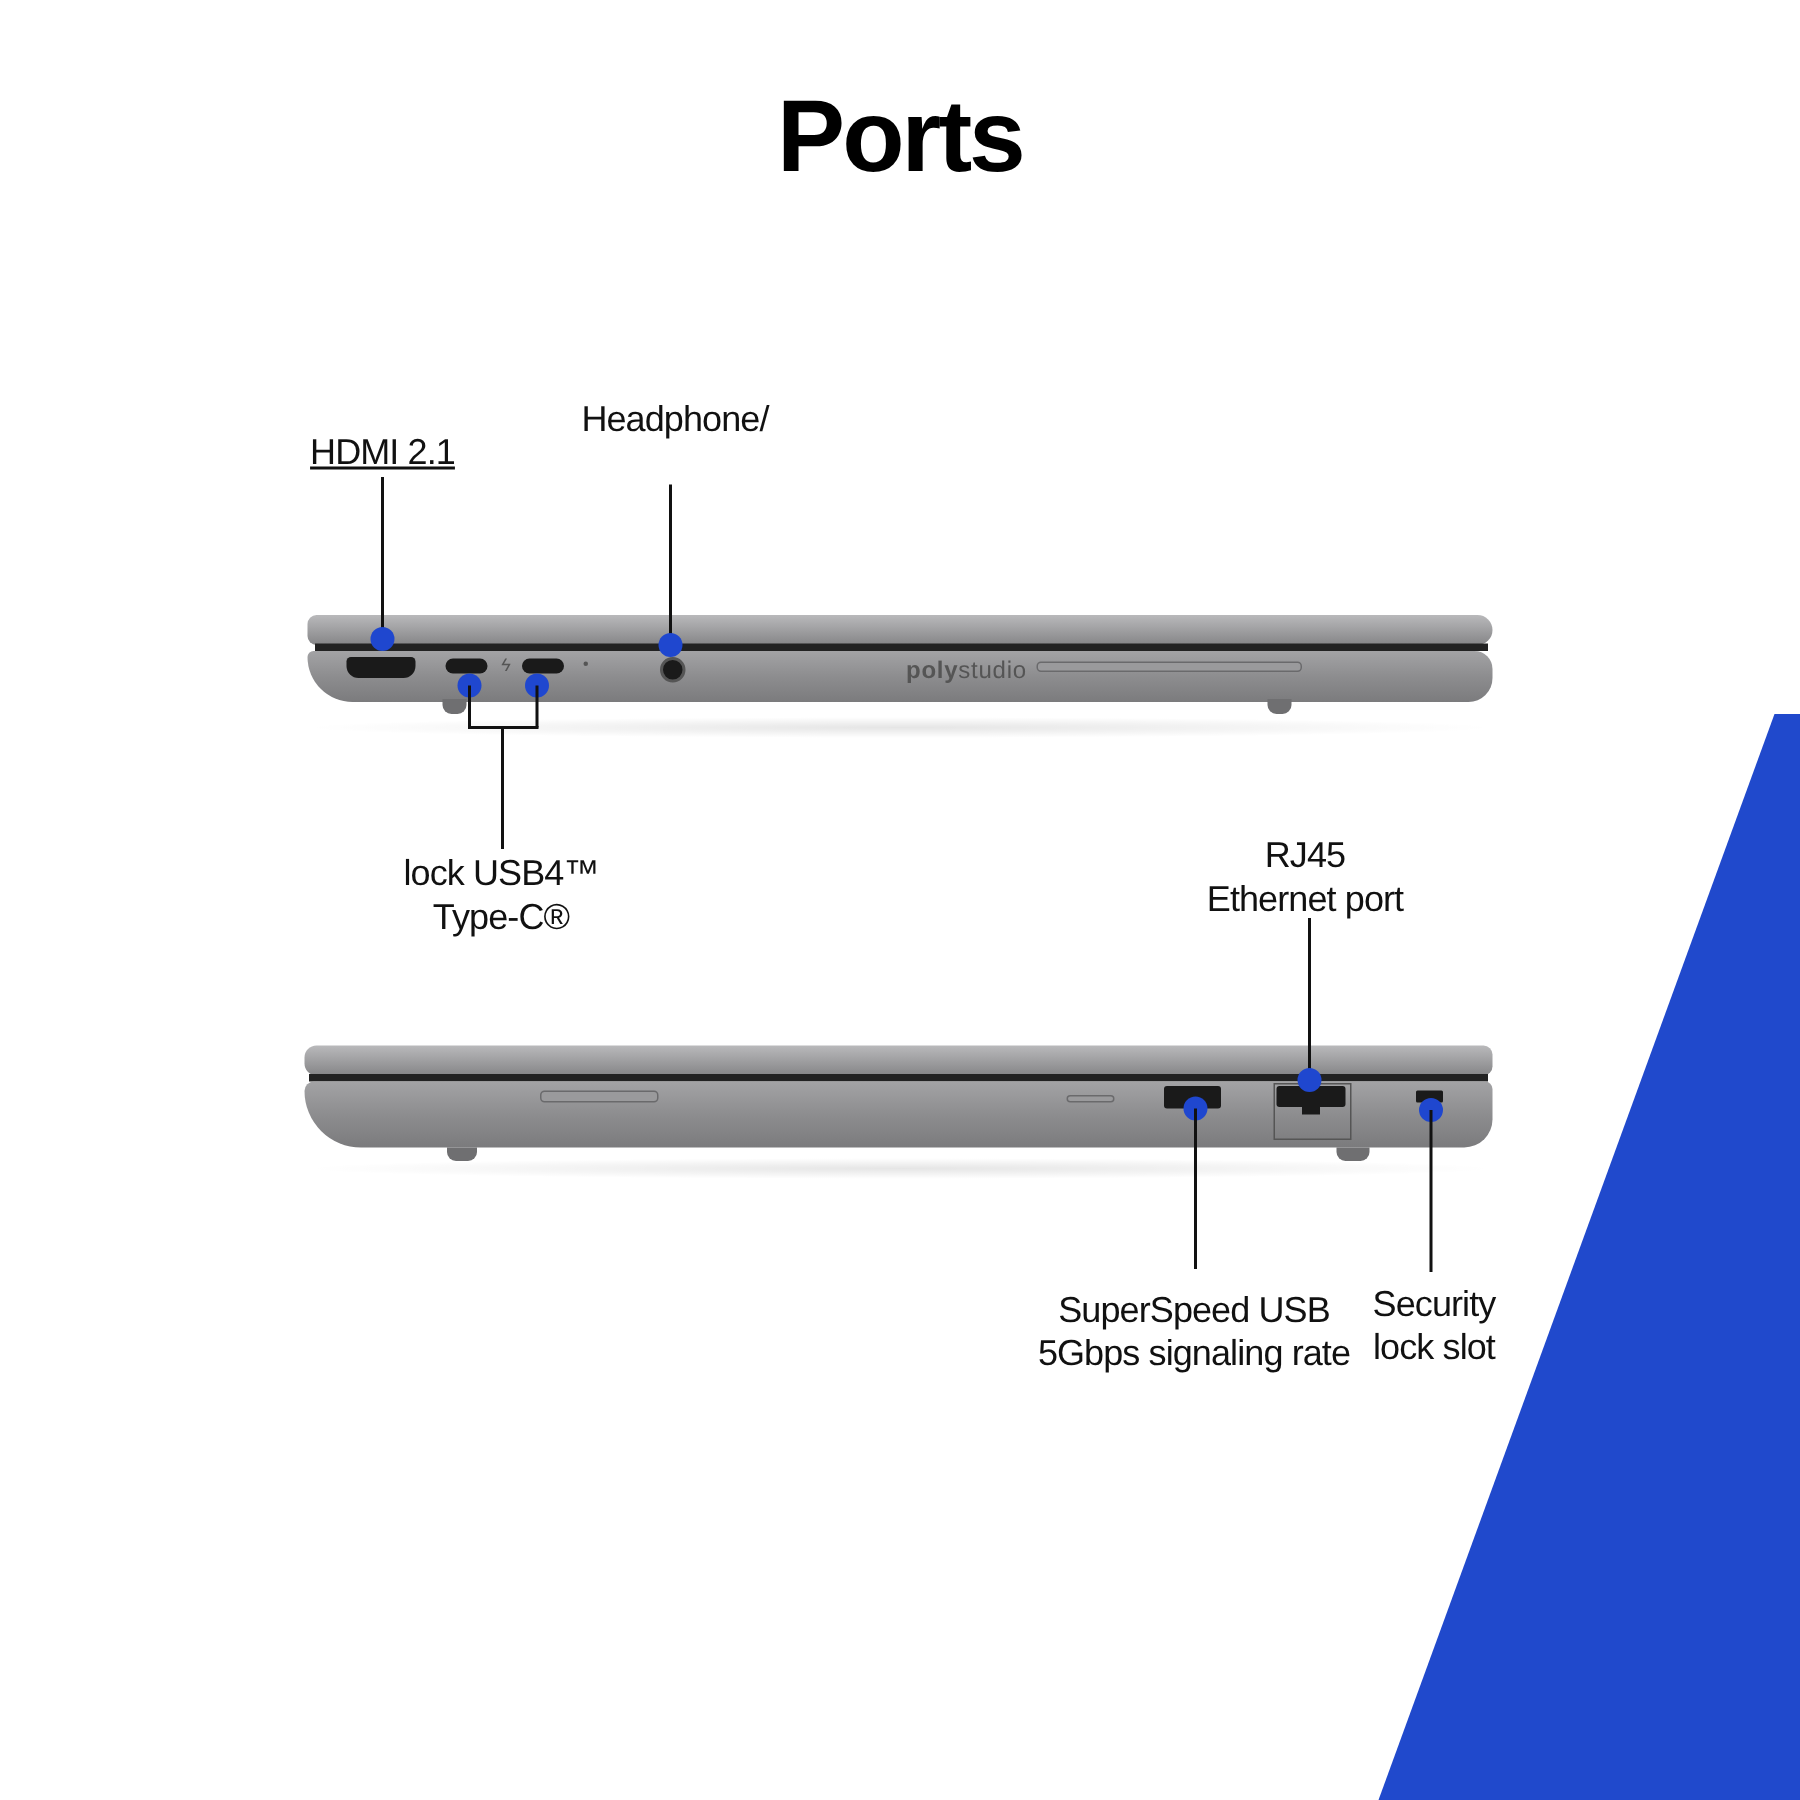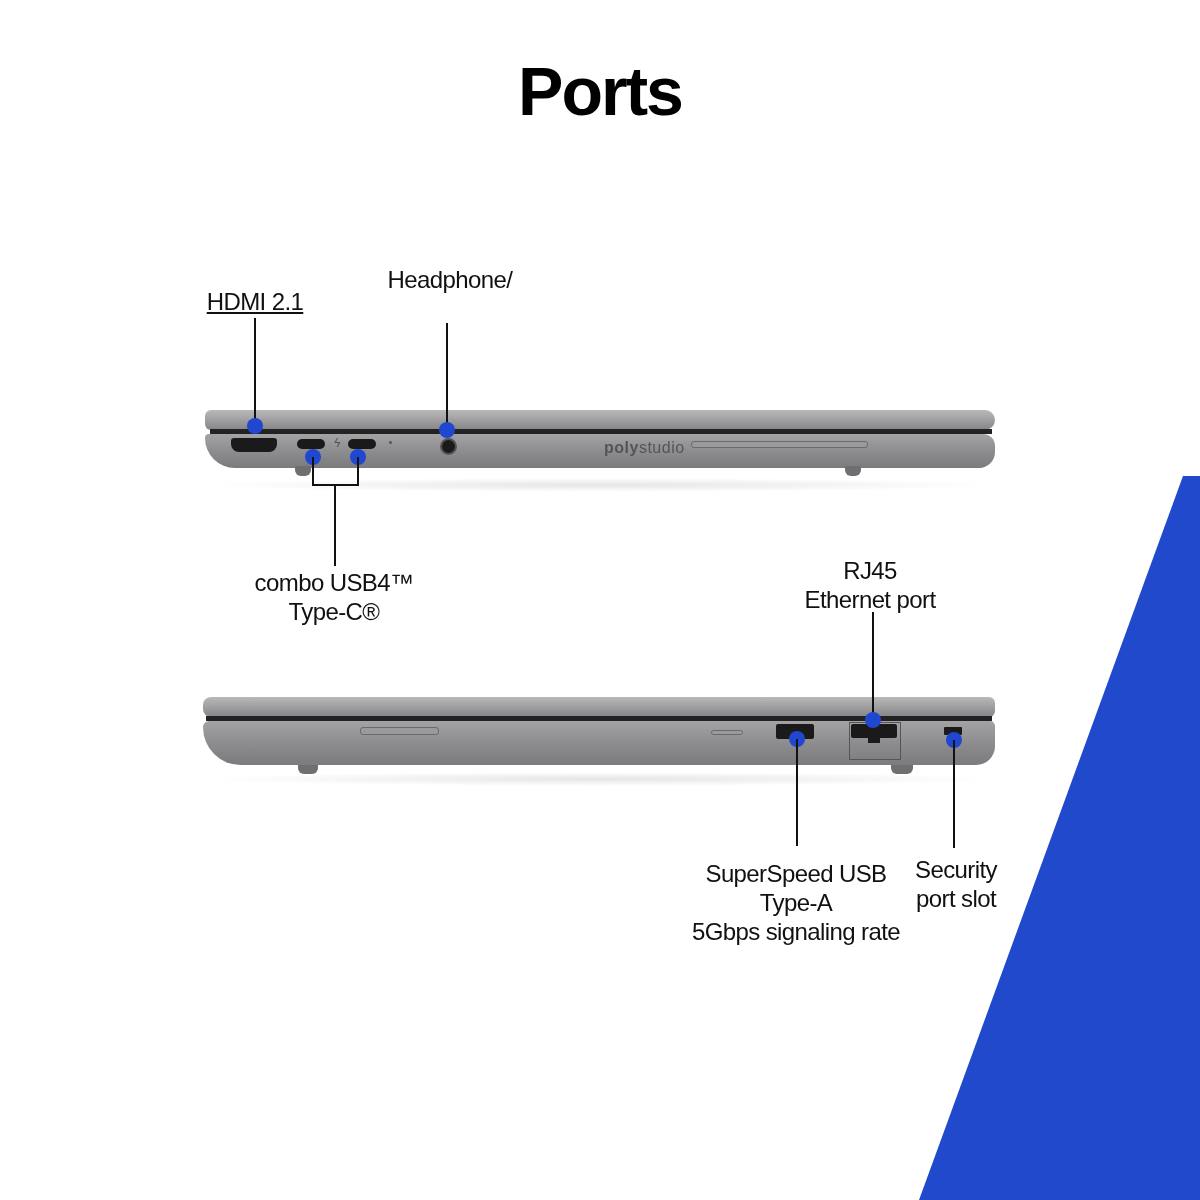--- a/index.html
+++ b/index.html
@@ -58,21 +58,21 @@
 <div class="vline" style="left:446px;top:323px;height:106px;"></div>
 <div class="dot" style="left:439px;top:422px;"></div>
 
 <div class="dot" style="left:305px;top:449px;"></div>
 <div class="dot" style="left:350px;top:449px;"></div>
 <div class="vline" style="left:312px;top:457px;height:28px;"></div>
 <div class="vline" style="left:357px;top:457px;height:28px;"></div>
 <div class="hline" style="left:312px;top:484px;width:47px;"></div>
 <div class="vline" style="left:334px;top:484px;height:82px;"></div>
 <div class="lbl" style="left:234px;top:568px;width:200px;">
-  <div>combo USB4™</div>
+  <div>lock USB4™</div>
   <div>Type-C®</div>
 </div>
 
 <div>
   <div class="shadow" style="left:200px;top:772px;width:800px;"></div>
   <div class="lid" style="left:203px;top:697px;width:792px;height:20px;border-radius:8px 6px 6px 8px;"></div>
   <div class="gap" style="left:206px;top:716px;width:786px;"></div>
   <div class="base" style="left:203px;top:721px;width:792px;height:44px;border-radius:10px 8px 30px 60px;"></div>
   <div class="foot" style="left:298px;top:765px;width:20px;height:9px;"></div>
   <div class="foot" style="left:891px;top:765px;width:22px;height:9px;"></div>
@@ -90,22 +90,21 @@
   <div>RJ45</div>
   <div>Ethernet port</div>
 </div>
 <div class="vline" style="left:872px;top:612px;height:104px;"></div>
 <div class="dot" style="left:865px;top:712px;"></div>
 
 <div class="dot" style="left:789px;top:731px;"></div>
 <div class="vline" style="left:796px;top:739px;height:107px;"></div>
 <div class="lbl" style="left:690px;top:859px;width:212px;">
   <div>SuperSpeed USB</div>
-  <div>Type-A</div>
   <div>5Gbps signaling rate</div>
 </div>
 
 <div class="dot" style="left:946px;top:732px;"></div>
 <div class="vline" style="left:953px;top:740px;height:108px;"></div>
 <div class="lbl" style="left:900px;top:855px;width:112px;">
   <div>Security</div>
-  <div>port slot</div>
+  <div>lock slot</div>
 </div>
 
 </body></html>

